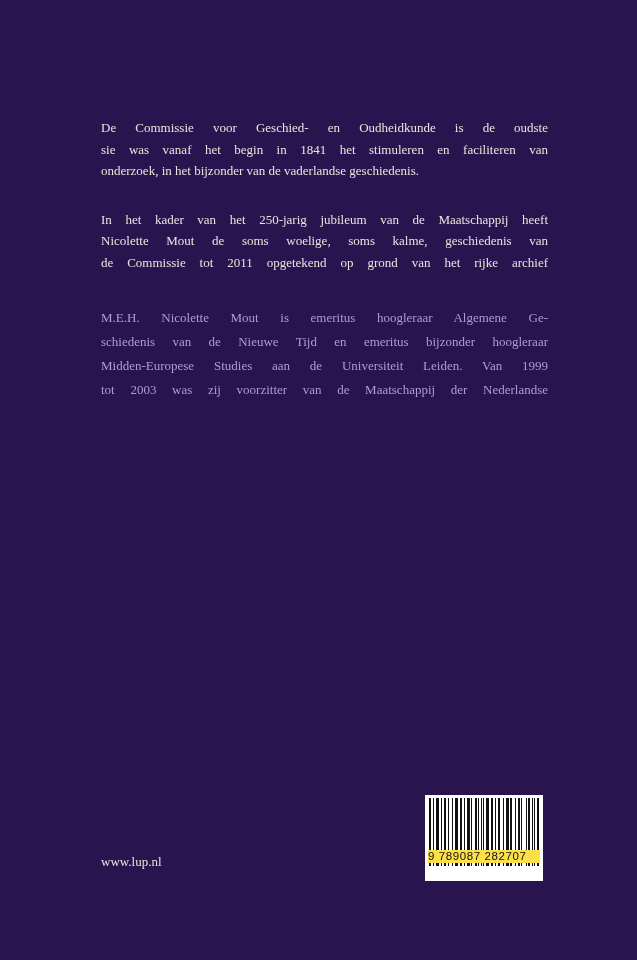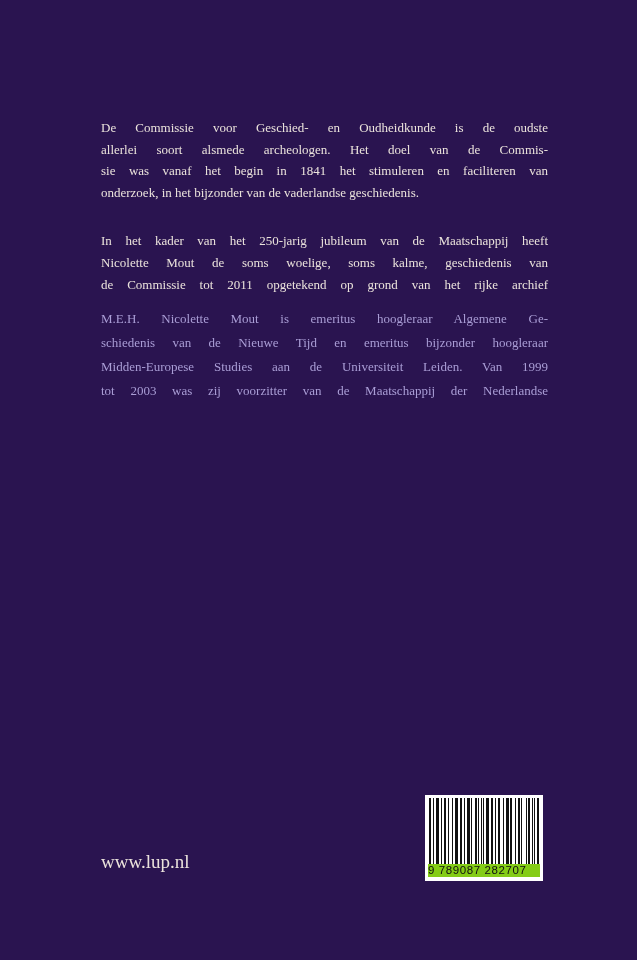--- a/index.html
+++ b/index.html
@@ -58,21 +58,21 @@
     }
     .publisher-name {
       font-size: 11.2px;
       letter-spacing: 1.35px;
       font-weight: bold;
       text-transform: uppercase;
       line-height: 14px;
       display: block;
     }
     .publisher-url {
-      font-size: 19px;
+      font-size: 13px;
       line-height: 20px;
       margin-top: 4px;
       display: block;
     }
     .barcode {
       position: absolute;
       left: 425px;
       top: 795px;
       width: 118px;
       height: 86px;
@@ -89,49 +89,48 @@
       justify-content: space-between;
       margin: 0 auto;
     }
     .bars span {
       display: block;
       background: #111;
     }
     .barcode-digits {
       position: absolute;
       left: 3px;
-      bottom: 4px;
+      bottom: 18px;
       width: 112px;
       font-family: "Liberation Sans", "DejaVu Sans", sans-serif;
       font-size: 11.5px;
       line-height: 13px;
       color: #111;
-      background: #84cc16;
+      background: #fde047;
       letter-spacing: 0.6px;
       white-space: nowrap;
     }
   </style>
 </head>
 <body>
 
 <div class="cover">
 
   <div class="text-column">
     <p class="para">
       <span class="line">De Commissie voor Geschied- en Oudheidkunde is de oudste</span>
-      <span class="line">allerlei soort alsmede archeologen. Het doel van de Commis-</span>
       <span class="line">sie was vanaf het begin in 1841 het stimuleren en faciliteren van</span>
       <span class="line last">onderzoek, in het bijzonder van de vaderlandse geschiedenis.</span>
     </p>
     <p class="para" style="margin-top:27px;">
       <span class="line">In het kader van het 250-jarig jubileum van de Maatschappij heeft</span>
       <span class="line">Nicolette Mout de soms woelige, soms kalme, geschiedenis van</span>
       <span class="line">de Commissie tot 2011 opgetekend op grond van het rijke archief</span>
     </p>
-    <p class="para bio" style="margin-top:12px;">
+    <p class="para bio" style="margin-top:32px;">
       <span class="line">M.E.H. Nicolette Mout is emeritus hoogleraar Algemene Ge-</span>
       <span class="line">schiedenis van de Nieuwe Tijd en emeritus bijzonder hoogleraar</span>
       <span class="line">Midden-Europese Studies aan de Universiteit Leiden. Van 1999</span>
       <span class="line">tot 2003 was zij voorzitter van de Maatschappij der Nederlandse</span>
     </p>
   </div>
 
   <div class="publisher">
     <span class="publisher-url">www.lup.nl</span>
   </div>

